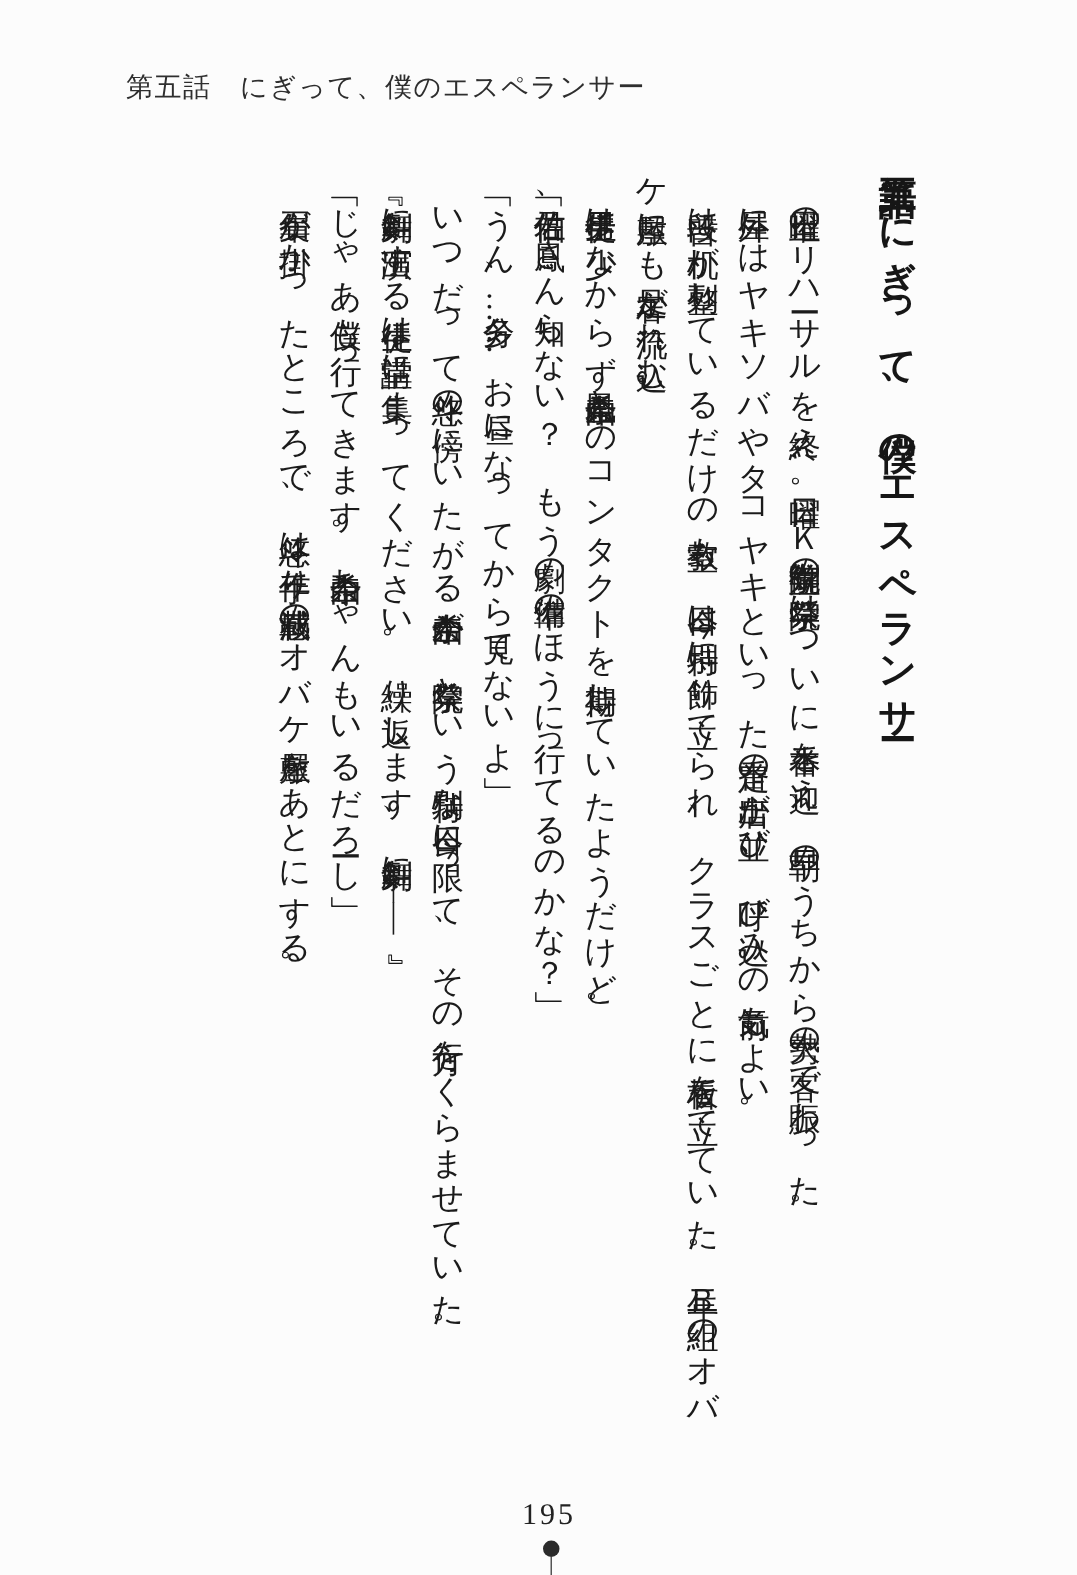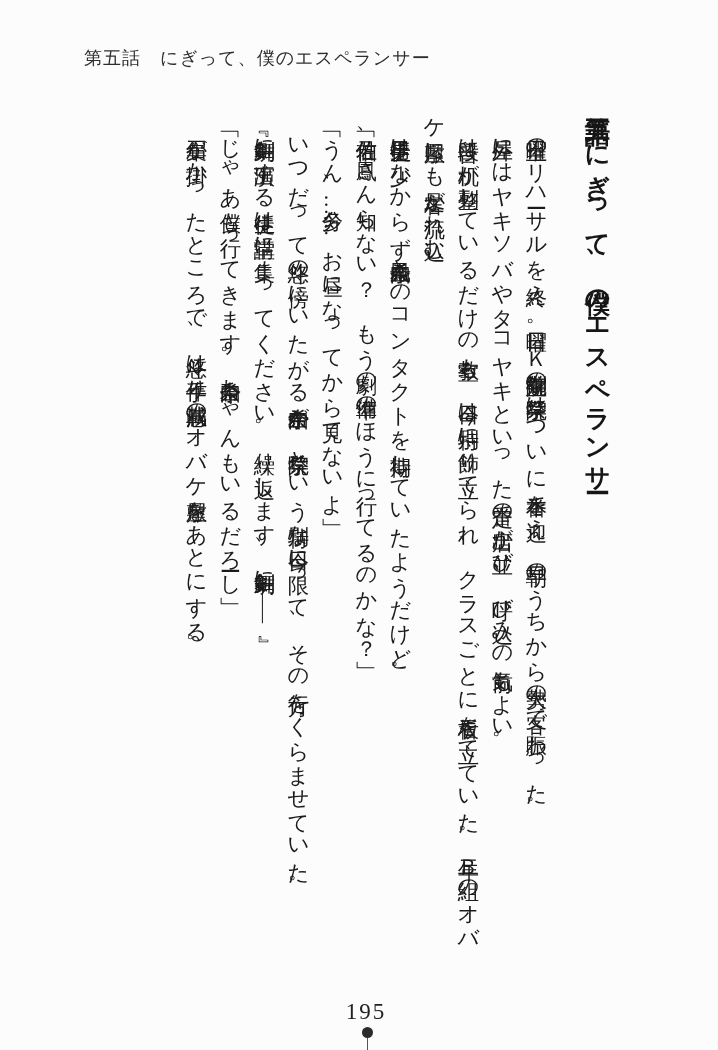--- a/index.html
+++ b/index.html
@@ -36,21 +36,21 @@
     letter-spacing:0;
   }
   .body-text p{
     margin:0;padding:0;
     text-indent:1em;
   }
   
   .page-number{
     position:absolute;left:0;top:999px;width:718px;
     text-align:center;
-    font-size:23px;letter-spacing:2px;color:#222;
+    font-size:20px;letter-spacing:2px;color:#222;
     padding-left:14px;box-sizing:border-box;
   }
   .footer-ornament{
     position:absolute;left:361px;top:1027px;
     width:12px;height:23px;
   }
   .footer-ornament .dot{
     width:11px;height:11px;border-radius:50%;
     background:#2b2b2b;margin:0 auto;
   }

